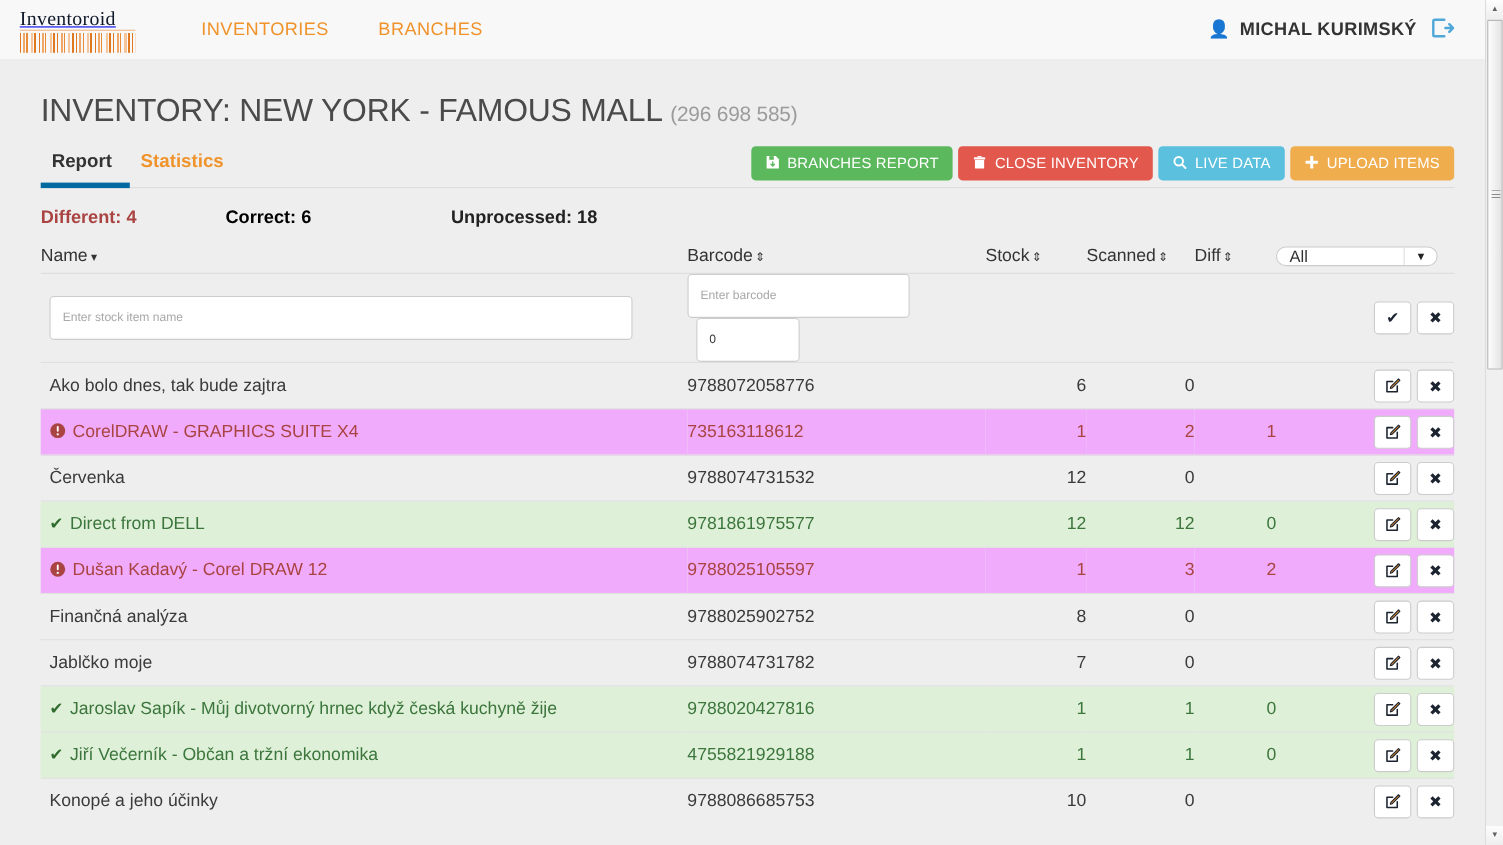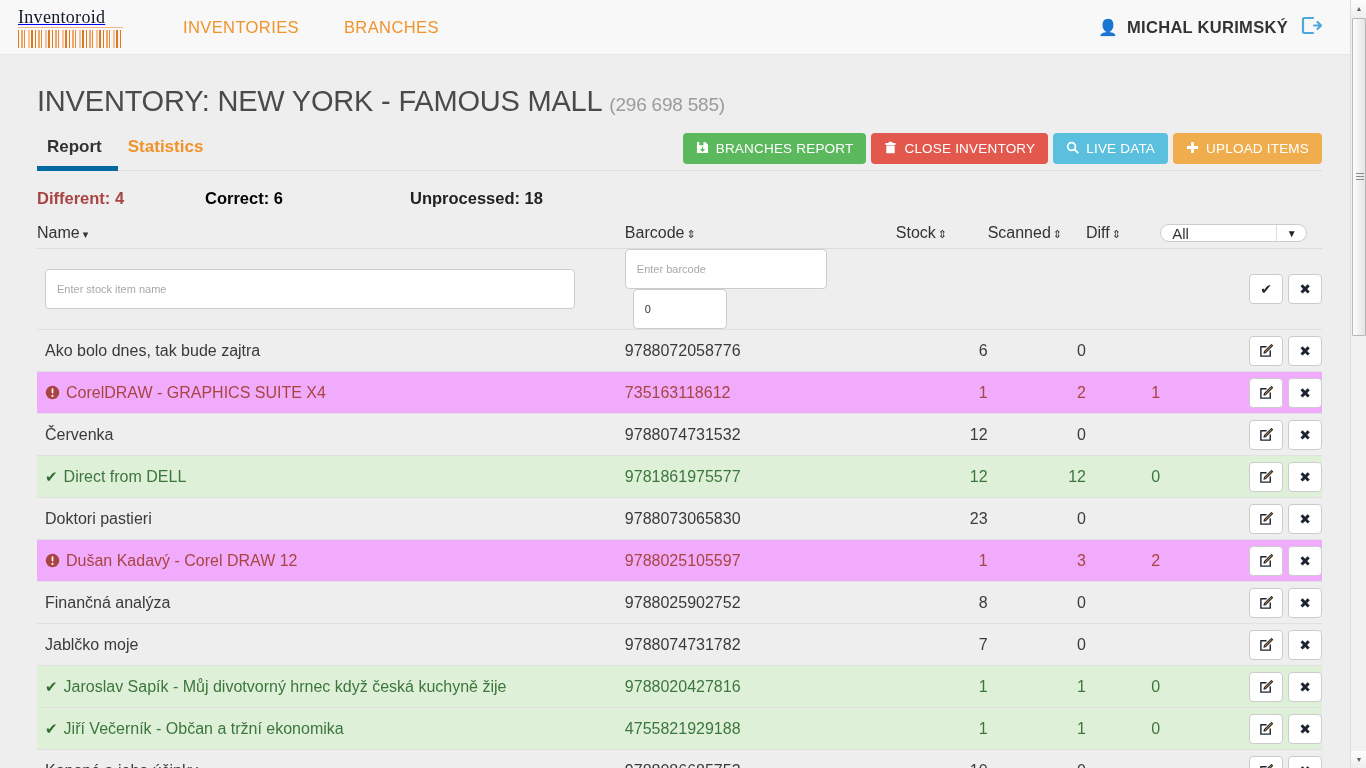--- a/index.html
+++ b/index.html
@@ -419,33 +419,20 @@
           <td class="t-num">12</td>
           <td class="t-num">12</td>
           <td class="t-num">0</td>
           <td class="t-actions"><button class="act">
               <svg width="15" height="15" viewBox="0 0 16 16" fill="none">
                 <path d="M13.2 1.6l1.3 1.3-7.4 7.4-1.8.5.5-1.8z" fill="#f0932b" stroke="#1b2430" stroke-width="1.1" stroke-linejoin="round"></path>
                 <path d="M12 8.5V14H2V4h5.5" stroke="#1b2430" stroke-width="1.5" stroke-linecap="round" stroke-linejoin="round"></path>
               </svg>
             </button><button class="act">✖</button></td>
         </tr>
-        <tr class="plain">
-          <td class="t-name"><span>Doktori pastieri</span></td>
-          <td>9788073065830</td>
-          <td class="t-num">23</td>
-          <td class="t-num">0</td>
-          <td class="t-num"></td>
-          <td class="t-actions"><button class="act">
-              <svg width="15" height="15" viewBox="0 0 16 16" fill="none">
-                <path d="M13.2 1.6l1.3 1.3-7.4 7.4-1.8.5.5-1.8z" fill="#f0932b" stroke="#1b2430" stroke-width="1.1" stroke-linejoin="round"></path>
-                <path d="M12 8.5V14H2V4h5.5" stroke="#1b2430" stroke-width="1.5" stroke-linecap="round" stroke-linejoin="round"></path>
-              </svg>
-            </button><button class="act">✖</button></td>
-        </tr>
         <tr class="diff">
           <td class="t-name"><span class="row-flag flag-alert"><svg width="15" height="15" viewBox="0 0 16 16" style="vertical-align:-2px">
                 <circle cx="8" cy="8" r="7.2" fill="#a94442"></circle>
                 <rect x="7.1" y="3.4" width="1.8" height="5.6" rx=".9" fill="#fff"></rect>
                 <circle cx="8" cy="11.6" r="1.1" fill="#fff"></circle>
               </svg></span><span>Dušan Kadavý - Corel DRAW 12</span></td>
           <td>9788025105597</td>
           <td class="t-num">1</td>
           <td class="t-num">3</td>
           <td class="t-num">2</td>

